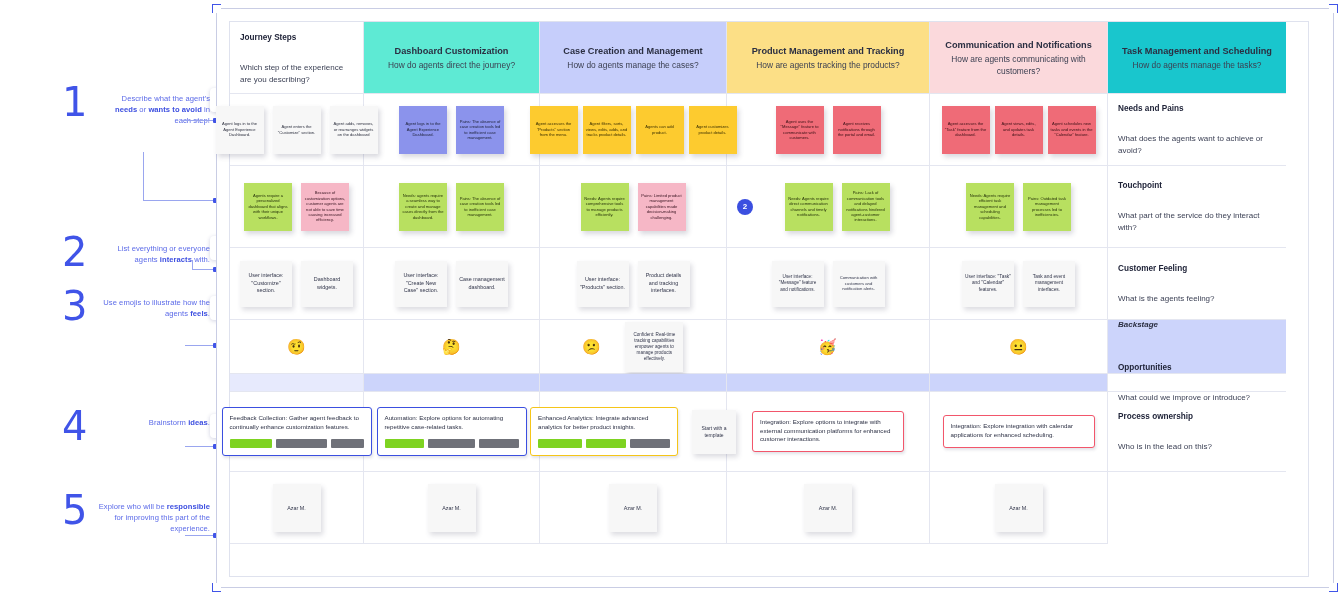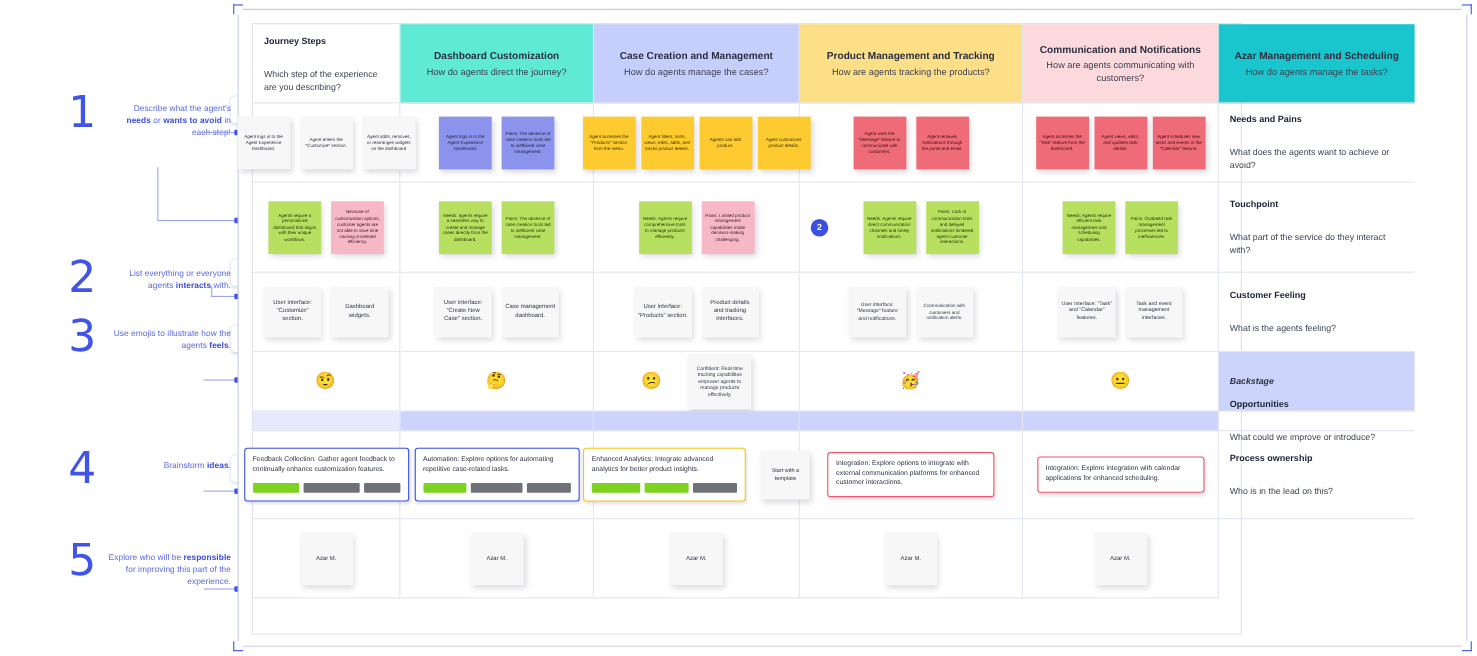--- a/index.html
+++ b/index.html
@@ -61,21 +61,21 @@
     border: 1.4px solid #4054e8; background: #fff;
   }
   .fc-tl { left: -5px; top: -5px; border-right: none; border-bottom: none; }
   .fc-tr { right: -5px; top: -5px; border-left: none; border-bottom: none; }
   .fc-bl { left: -5px; bottom: -5px; border-right: none; border-top: none; }
   .fc-br { right: -5px; bottom: -5px; border-left: none; border-top: none; }
 
   
   .grid {
     position: absolute; left: 12px; top: 12px;
-    width: 900px; height: 556px;
+    width: 1080px; height: 556px;
     display: grid;
     grid-template-columns: 134px 176px 187px 203px 178px 178px;
     grid-template-rows: 72px 72px 82px 72px 54px 18px 80px 72px;
     border: 1px solid #dfe2ee;
   }
   .cell { border-right: 1px solid #e4e6f0; border-bottom: 1px solid #e4e6f0;
           position: relative; }
   .cell:nth-child(6n) { border-right: none; }
 
   
@@ -87,21 +87,21 @@
              margin-top: 1px; }
 
   .rowlabel { padding: 0 10px; display: flex; flex-direction: column;
               justify-content: center; }
   .rowlabel.hdrcell { justify-content: flex-start; padding-top: 10px; }
   .rl-title { font-size: 8.2px; font-weight: 700; color: #21253a;
               line-height: 12px; }
   .rl-sub { font-size: 8px; color: #3d4256; line-height: 11.5px;
             margin-top: 18px; }
 
-  .backstage { background: #ccd4fb; display: flex; align-items: center;
+  .backstage { background: #ccd4fb; display: flex; align-items: flex-start;
                padding-left: 10px; }
   .backstage-sp { background: #ccd4fb; }
   .backstage-first { background: #e7eafd; }
   .bs-text { font-size: 8px; font-style: italic; color: #2b2f42; font-weight: 600; }
 
   
   .notes { display: flex; align-items: center; justify-content: center;
            gap: 9px; height: 100%; padding: 0 8px; flex-wrap: nowrap; }
 
   .note {
@@ -281,21 +281,21 @@
       </div>
       <div class="cell hdr" style="background:#fcdf86">
         <div class="hdr-title">Product Management and Tracking</div>
         <div class="hdr-sub">How are agents tracking the products?</div>
       </div>
       <div class="cell hdr" style="background:#fbd9dc">
         <div class="hdr-title">Communication and Notifications</div>
         <div class="hdr-sub">How are agents communicating with customers?</div>
       </div>
       <div class="cell hdr" style="background:#19c6cd">
-        <div class="hdr-title">Azar Management and Scheduling</div>
+        <div class="hdr-title">Task Management and Scheduling</div>
         <div class="hdr-sub">How do agents manage the tasks?</div>
       </div>
 
       <div class="cell">
         <div class="notes">
           <div class="note n-grey">Agent logs in to the Agent Experience Dashboard.</div>
           <div class="note n-grey">Agent enters the "Customize" section.</div>
           <div class="note n-grey">Agent adds, removes, or rearranges widgets on the dashboard</div>
         </div>
       </div>

